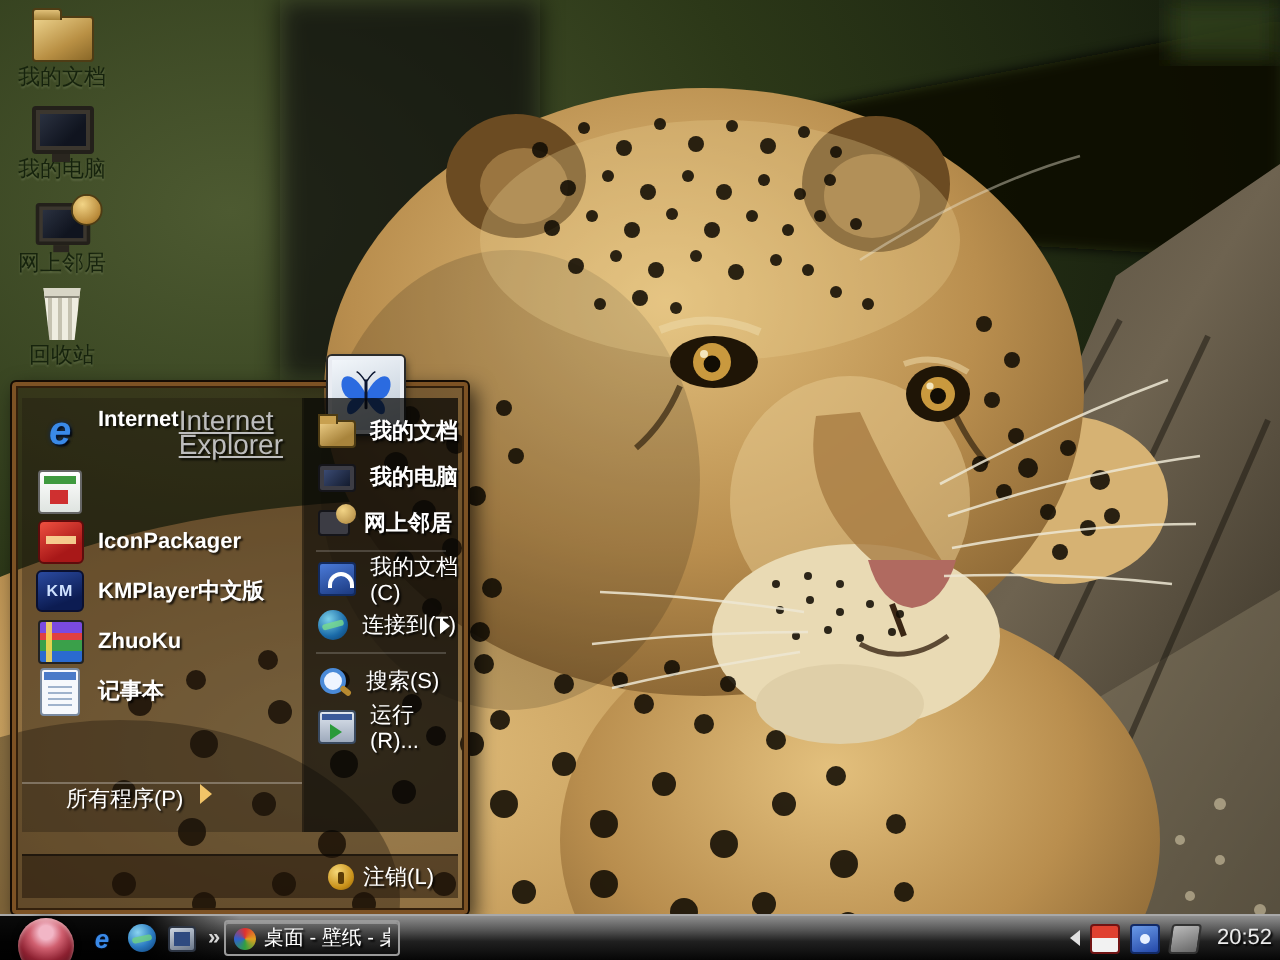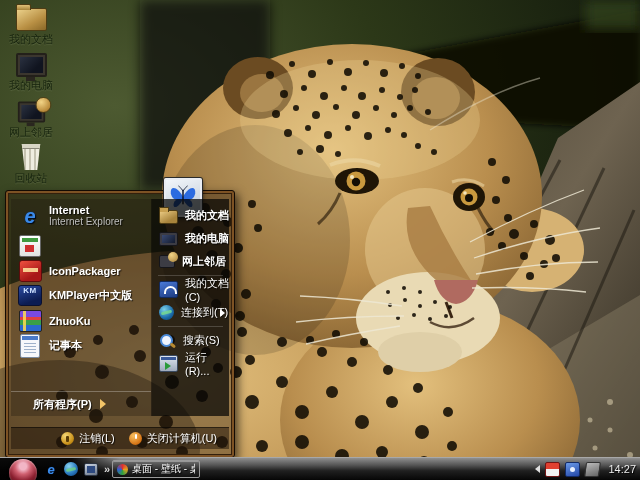--- a/index.html
+++ b/index.html
@@ -36,25 +36,25 @@
   .avatar svg{width:30px;height:30px;display:block;}
   .menu-left{position:absolute;left:5px;top:8px;width:140px;bottom:41px;
     background:rgba(28,20,12,.30);border-right:1px solid rgba(0,0,0,.45);}
   .menu-right{position:absolute;left:146px;right:5px;top:8px;bottom:41px;
     background:rgba(6,5,4,.72);padding-top:5px;box-sizing:border-box;}
   .menu-bottom{position:absolute;left:5px;right:5px;bottom:8px;height:22px;
     background:rgba(30,18,8,.5);border-top:1px solid rgba(0,0,0,.5);
     display:flex;justify-content:flex-end;align-items:center;gap:14px;padding-right:12px;box-sizing:border-box;}
   .mi{display:flex;align-items:center;gap:7px;height:25px;padding-left:7px;cursor:default;}
   .mi.first{height:34px;}
-  .mi-text{display:flex;flex-direction:column;line-height:12px;}
+  .mi-text{display:flex;flex-direction:row;line-height:12px;}
   .mi-label{font-size:11px;font-weight:bold;color:#fff;text-shadow:1px 1px 1px rgba(0,0,0,.8);}
-  .mi-sub{font-size:10px;color:#bdbdbd;text-shadow:1px 1px 1px rgba(0,0,0,.8);}
+  .mi-sub{font-size:14px;color:#bdbdbd;text-shadow:1px 1px 1px rgba(0,0,0,.8);text-decoration:underline;}
   .all-programs{position:absolute;left:0;right:0;bottom:0;height:24px;border-top:1px solid rgba(255,255,255,.28);
-    display:flex;align-items:center;gap:8px;padding-left:22px;font-size:11px;font-weight:bold;color:#fff;
+    display:flex;gap:8px;padding-left:22px;font-size:11px;font-weight:normal;color:#fff;
     text-shadow:1px 1px 1px rgba(0,0,0,.8);cursor:default;}
   .ap-arrow{width:0;height:0;border-left:6px solid #f2c468;border-top:5px solid transparent;border-bottom:5px solid transparent;}
   .mr{display:flex;align-items:center;gap:7px;height:23px;padding-left:7px;position:relative;
     font-size:11px;color:#fff;text-shadow:1px 1px 1px rgba(0,0,0,.85);cursor:default;}
   .mr.bold{font-weight:bold;}
   .msep{height:1px;margin:2px 6px;background:rgba(255,255,255,.18);}
   .sub-arrow{position:absolute;right:4px;width:0;height:0;border-left:5px solid #fff;
     border-top:4px solid transparent;border-bottom:4px solid transparent;}
   .power-item{display:flex;align-items:center;gap:5px;font-size:11px;color:#fff;
     text-shadow:1px 1px 1px rgba(0,0,0,.85);cursor:default;}
@@ -413,21 +413,21 @@
           </span>
       </div>
       <div class="mi">
         <span class="lic">
             <span class="lic-iconpackager" style="position:relative"></span>
           </span>
         <span class="mi-label">IconPackager</span>
       </div>
       <div class="mi">
         <span class="lic">
-            <span class="lic-km" style="position:relative;display:flex;align-items:flex-start;justify-content:center">
+            <span class="lic-km" style="position:relative;display:flex;align-items:center;justify-content:center">
               <span class="kmg">KM</span>
             </span>
           </span>
         <span class="mi-label">KMPlayer中文版</span>
       </div>
       <div class="mi">
         <span class="lic">
             <span class="lic-winrar" style="position:relative"></span>
           </span>
         <span class="mi-label">ZhuoKu</span>
@@ -475,24 +475,20 @@
       <div class="mr">
         <span class="ric ric-run"></span>
         <span>运行(R)...</span>
       </div>
     </div>
 
     <div class="menu-bottom">
       <div class="power-item">
         <span class="b-lock"></span>
         <span>注销(L)</span>
-      </div>
-      <div class="power-item">
-        <span class="b-power"></span>
-        <span>关闭计算机(U)</span>
       </div>
     </div>
   </div>
 
   <div class="taskbar">
     <div class="start-orb"></div>
     <div class="quick-launch">
       <div class="ql">
           <b class="ieg">e</b>
         </div>
@@ -504,17 +500,17 @@
     </div>
     <div class="task-btn">
       <span class="tb-ic"></span>
       <span class="tb-label">桌面 - 壁纸 - 桌酷壁...</span>
     </div>
     <div class="tray">
       <span class="tray-chev"></span>
       <span class="ti ti-red"></span>
       <span class="ti ti-blue"></span>
       <span class="ti ti-ime"></span>
-      <span class="clock">14:27</span>
+      <span class="clock">20:52</span>
     </div>
   </div>
 
 </div>
 
 </body></html>

